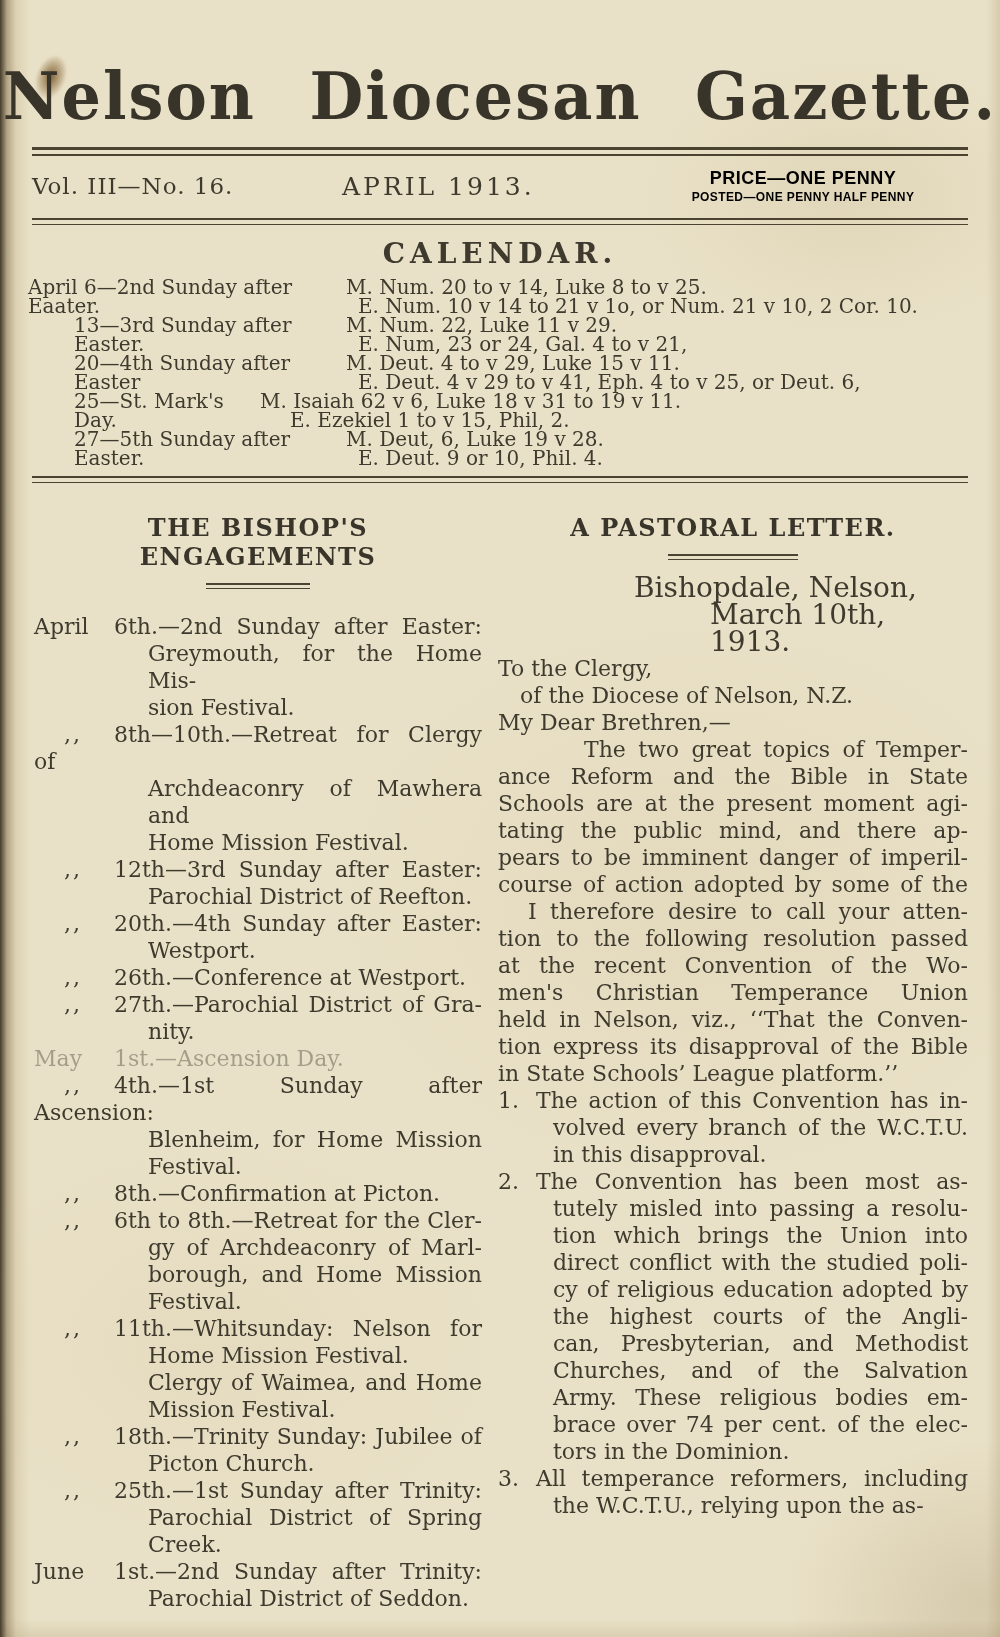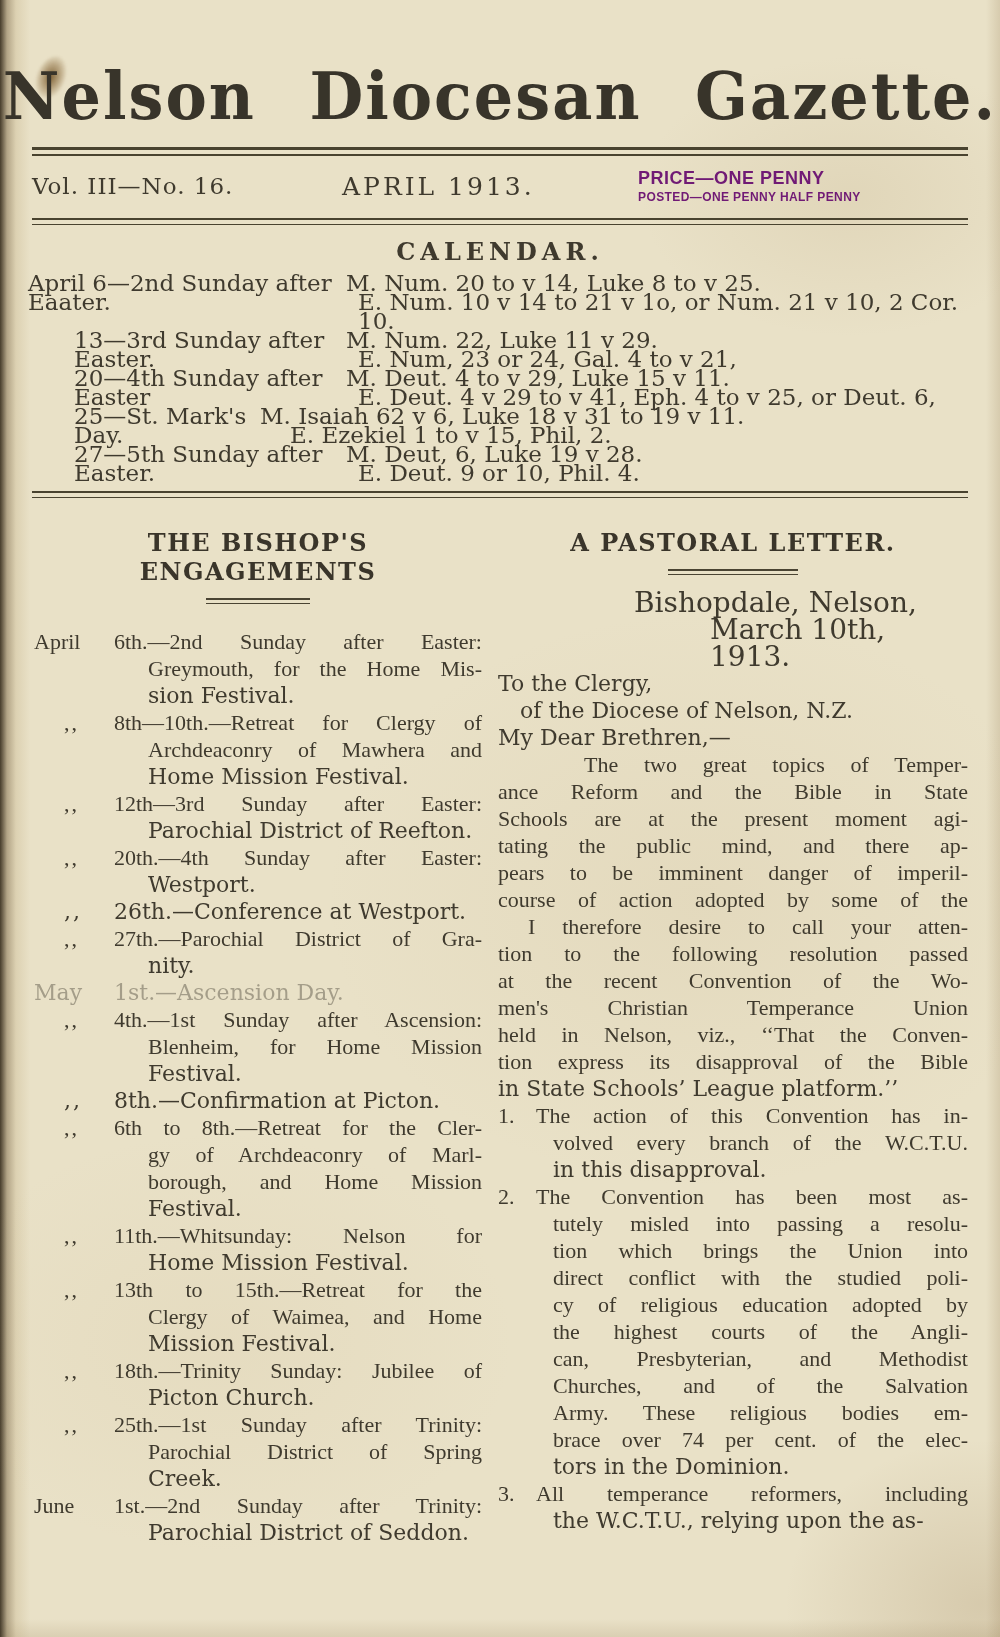--- a/index.html
+++ b/index.html
@@ -32,43 +32,43 @@
   .rule-b{height:4px;border-top:2px solid #49432f;border-bottom:1px solid #49432f;}
   .rule-c{height:4px;border-top:2px solid #49432f;border-bottom:1px solid #49432f;}
   .issue{
     display:grid;grid-template-columns:310px 1fr 330px;align-items:center;
     margin:6px 32px 8px 32px;height:48px;
   }
   .issue .vol{font-size:23px;letter-spacing:1px;}
   .issue .date{font-size:25px;letter-spacing:3px;text-align:left;}
   .issue .price{
     font-family:"Liberation Sans","DejaVu Sans",sans-serif;font-weight:bold;
-    line-height:1.25;color:#701a75;
+    text-align:center;line-height:1.25;color:#000000;
   }
   .issue .price .p1{font-size:18px;letter-spacing:.5px;}
   .issue .price .p2{font-size:12px;letter-spacing:.4px;}
-  .cal-title{text-align:center;font-size:24px;font-weight:bold;letter-spacing:5px;margin-top:12px;}
-  .cal-rows{margin:8px 28px 0 28px;font-size:23px;line-height:19px;}
+  .cal-title{text-align:center;font-size:28px;font-weight:bold;letter-spacing:5px;margin-top:12px;}
+  .cal-rows{margin:8px 28px 0 28px;font-size:20px;line-height:19px;}
   .cal-row{display:flex;}
   .cal-date{width:318px;flex:0 0 318px;}
   .cal-row:not(:first-child) .cal-date{padding-left:46px;box-sizing:border-box;}
   .cal-lessons{flex:1;}
   .cal-lesson:nth-child(2){padding-left:12px;}
   .cal-row:nth-child(4) .cal-date{width:232px;flex:0 0 232px;}
   .cal-row:nth-child(4) .cal-lesson:nth-child(2){padding-left:30px;}
   .rule-c{margin-top:8px;}
   .cols{display:flex;margin:30px 32px 0 34px;}
   .col-left{width:448px;flex:0 0 448px;margin-right:16px;}
   .col-right{flex:1;}
   .sec-title{text-align:center;font-size:24px;font-weight:bold;letter-spacing:1.5px;color:#3a352a;}
   .sec-rule{width:104px;height:3px;border-top:2px solid #4a4433;border-bottom:1px solid #4a4433;margin:12px auto 0 auto;}
   .col-right .sec-rule{width:130px;}
   .eng-list{margin-top:24px;font-size:22px;line-height:27px;}
   .line{white-space:normal;}
-  .jst{text-align:justify;text-align-last:justify;font-family:Liberation Serif, serif;}
+  .jst{text-align:justify;text-align-last:justify;}
   .eng-item .pfx{display:inline-block;width:80px;}
   .eng-item .pfx.ditto{padding-left:30px;box-sizing:border-box;letter-spacing:2px;}
   .eng-item .cont{padding-left:114px;}
   .eng-item.faded{opacity:.40;}
   .pl-address{margin-top:14px;font-size:28px;line-height:27px;}
   .pl-address .line:nth-child(1){padding-left:136px;}
   .pl-address .line:nth-child(2){padding-left:212px;}
   .pl-salutation{font-size:22px;line-height:27px;}
   .pl-salutation .line:nth-child(2){padding-left:22px;}
   .pl-body{font-size:22px;line-height:27px;}
@@ -180,21 +180,20 @@
           <div class="line first jst"><span class="pfx ditto">,,</span><span class="rest">6th to 8th.—Retreat for the Cler-</span></div>
           <div class="line cont jst">gy of Archdeaconry of Marl-</div>
           <div class="line cont jst">borough, and Home Mission</div>
           <div class="line cont">Festival.</div>
         </div>
         <div class="eng-item">
           <div class="line first jst"><span class="pfx ditto">,,</span><span class="rest">11th.—Whitsunday: Nelson for</span></div>
           <div class="line cont">Home Mission Festival.</div>
         </div>
         <div class="eng-item">
-          <div class="line first jst"><span class="pfx ditto">,,</span><span class="rest">13th to 15th.—Retreat for the</span></div>
           <div class="line cont jst">Clergy of Waimea, and Home</div>
           <div class="line cont">Mission Festival.</div>
         </div>
         <div class="eng-item">
           <div class="line first jst"><span class="pfx ditto">,,</span><span class="rest">18th.—Trinity Sunday: Jubilee of</span></div>
           <div class="line cont">Picton Church.</div>
         </div>
         <div class="eng-item">
           <div class="line first jst"><span class="pfx ditto">,,</span><span class="rest">25th.—1st Sunday after Trinity:</span></div>
           <div class="line cont jst">Parochial District of Spring</div>

